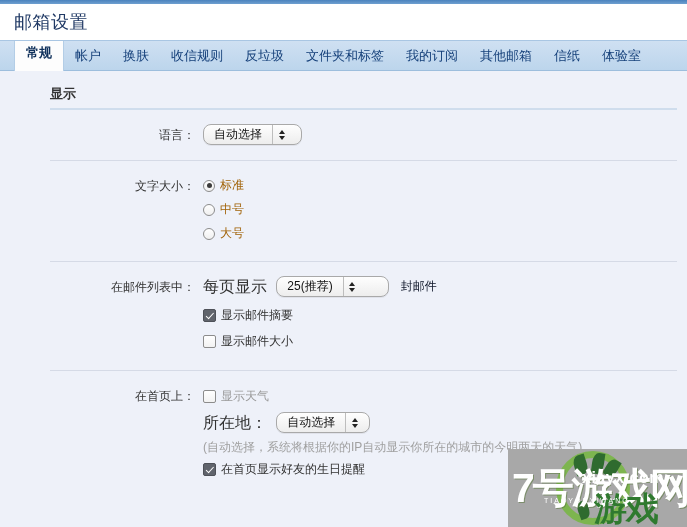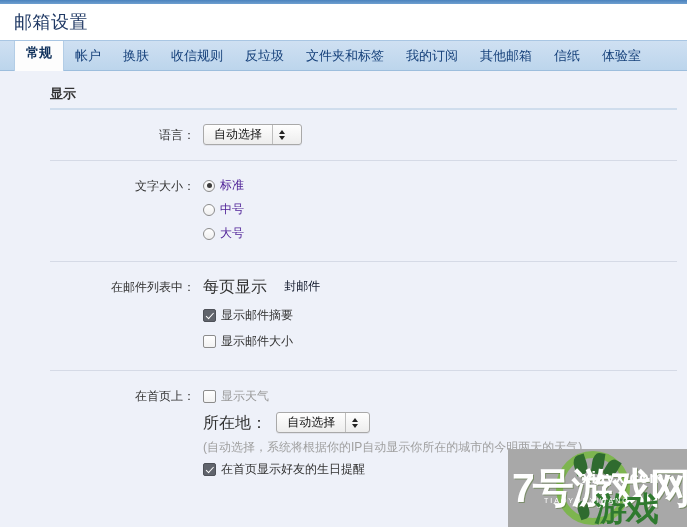--- a/index.html
+++ b/index.html
@@ -120,21 +120,21 @@
     height: 1px;
     background: #d5dae6;
   }
 
   
   .sel {
     display: inline-flex;
     align-items: center;
     height: 21px;
     border: 1px solid #a9a9a9;
-    border-radius: 3px;
+    border-radius: 8px;
     background: linear-gradient(to bottom, #fefefe 0%, #ededed 100%);
     box-shadow: 0 1px 0 rgba(0,0,0,0.06);
     font-size: 12px;
     color: #111;
     cursor: pointer;
     box-sizing: border-box;
     vertical-align: middle;
   }
   .sel .sel-text {
     padding: 0 10px;
@@ -199,21 +199,21 @@
     cursor: pointer;
   }
   .radio.checked::after {
     content: "";
     position: absolute;
     left: 2.5px; top: 2.5px;
     width: 5px; height: 5px;
     border-radius: 50%;
     background: #3c3c3c;
   }
-  .radio-label { font-size: 12px; color: #4c1d95; cursor: pointer; }
+  .radio-label { font-size: 12px; color: #a16207; cursor: pointer; }
 
   
   .check-line {
     display: flex;
     align-items: center;
     height: 22px;
     margin-bottom: 4px;
   }
   .cbox {
     width: 13px; height: 13px;
@@ -397,20 +397,27 @@
     </div>
   </div>
 
   <div class="divider"></div>
 
   <div class="row">
     <div class="row-label">在邮件列表中：</div>
     <div class="row-field">
       <div style="margin-bottom:7px;">
         <span class="pre-text">每页显示</span>
+        <span class="sel sel-page">
+          <span class="sel-text">25(推荐)</span>
+          <span class="sel-arrows">
+            <span class="ar up"></span>
+              <span class="ar dn"></span>
+          </span>
+        </span>
         <span class="inline-text">封邮件</span>
       </div>
       <div class="check-line">
         <span class="cbox checked"></span>
         <span class="check-label">显示邮件摘要</span>
       </div>
       <div class="check-line">
         <span class="cbox"></span>
         <span class="check-label">显示邮件大小</span>
       </div>

